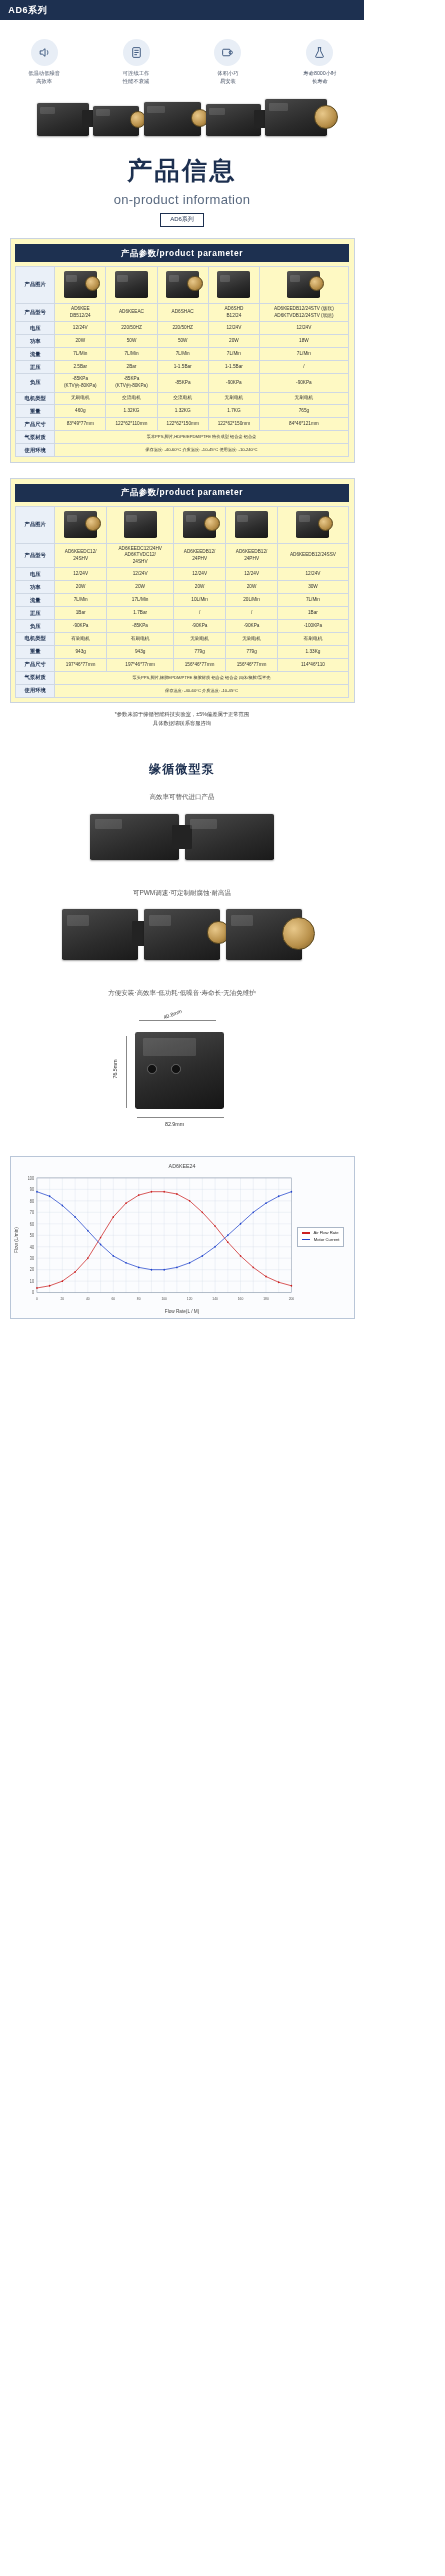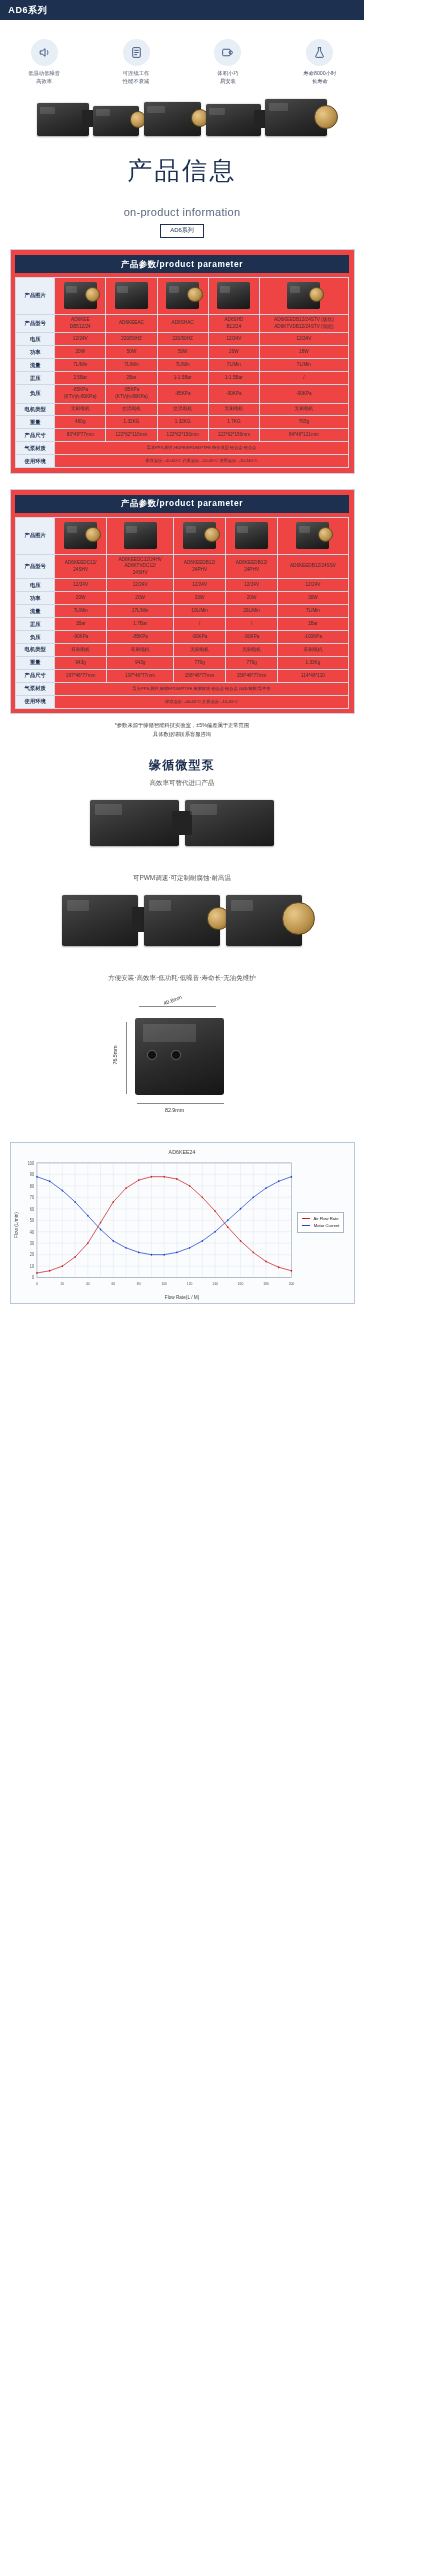--- a/index.html
+++ b/index.html
@@ -78,39 +78,39 @@
   }
   .pump-blk {
     position:absolute;
     background: #232323;
     border-radius: 1.2px;
   }
 
   
   .title-block { text-align: center; padding: 9.5px 0 3.6px 0; }
   .title-cn {
-    font-size: 25px; font-weight: normal; color: #1d3050; letter-spacing: 2.4px;
+    font-size: 25px; font-weight: bold; color: #1d3050; letter-spacing: 2.4px;
   }
   .title-en {
-    font-size: 11px; color: #5a6a80; margin-top: 19px; letter-spacing: 0.3px;
+    font-size: 13px; color: #5a6a80; margin-top: 5px; letter-spacing: 0.3px;
   }
   .title-badge {
     display: inline-block;
     margin-top: 6px;
     border: 0.6px solid #1d3050;
     color: #1d3050;
     font-size: 6px;
     padding: 1.2px 9.5px;
   }
 
   
   .card {
     margin: 8.3px 9.5px 0 9.5px;
     border: 0.6px solid #c9d3e0;
-    background: #ef4444;
+    background: #fef9c3;
     padding: 4.7px;
   }
   .card-title {
     background: #1d3050;
     color: #fff;
     text-align: center;
     font-size: 8.3px;
     font-weight: bold;
     padding: 3.6px 0;
     letter-spacing: 0.6px;
@@ -161,21 +161,21 @@
     text-align: center;
     font-size: 5.3px;
     color: #444;
     line-height: 1.7;
     padding: 7.1px 12px 2.4px 12px;
   }
 
   
   .section { text-align: center; padding: 15.4px 0 3.6px 0; }
   .section h2 {
-    margin: 0;
+    margin: 15px;
     font-size: 12px;
     color: #1d3050;
     letter-spacing: 1.2px;
   }
   .section p.sub {
     margin: 4.7px 0 0 0;
     font-size: 6.5px;
     color: #555;
   }
   .gallery {

